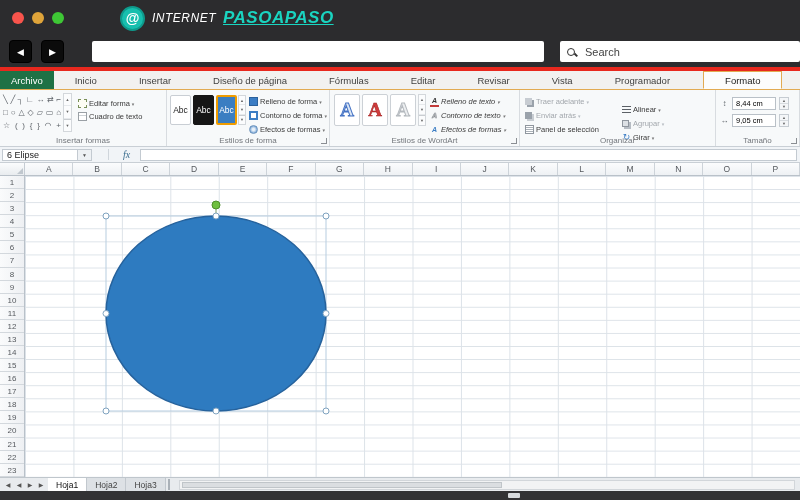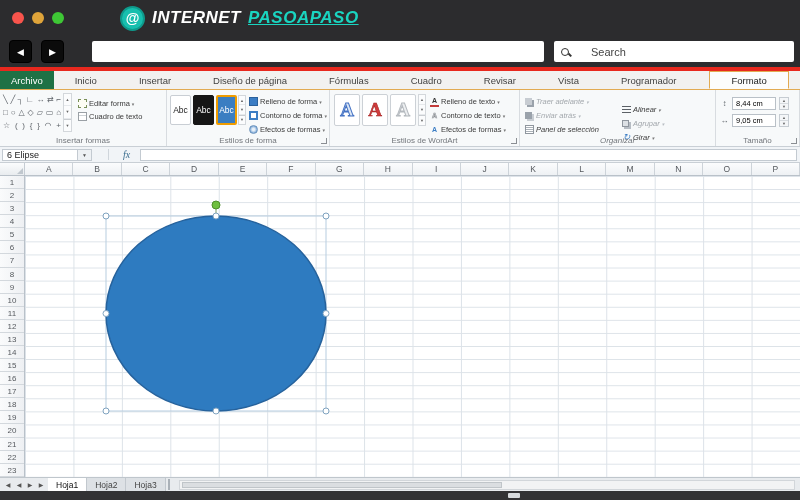--- a/index.html
+++ b/index.html
@@ -7,61 +7,61 @@
   body{font-family:"Liberation Sans",sans-serif;background:#fff;}
   .stage{position:relative;width:800px;height:500px;overflow:hidden;background:#fff;}
 
   
   .topbar{position:absolute;left:0;top:0;width:800px;height:36px;background:#2c2c2e;display:flex;align-items:center;}
   .dots{display:flex;gap:8px;margin-left:12px;}
   .dot{width:12px;height:12px;border-radius:50%;display:inline-block;cursor:pointer;}
   .dot.red{background:#f8544c;}.dot.yellow{background:#dfa43a;}.dot.green{background:#3ec735;}
   .brand{display:flex;align-items:center;margin-left:56px;gap:7px;}
   .logo-circle{width:25px;height:25px;border-radius:50%;background:#17bfae;border:2px solid #0e9a8c;color:#fff;font-weight:bold;font-size:14px;display:flex;align-items:center;justify-content:center;}
-  .brand1{color:#fff;font-size:17px;font-weight:bold;font-style:italic;letter-spacing:.5px;}
+  .brand1{color:#fff;font-size:12px;font-weight:normal;font-style:italic;letter-spacing:.5px;}
   .brand2{color:#1ad4c0;font-size:17px;font-weight:bold;font-style:italic;letter-spacing:.5px;text-decoration:underline;}
 
   .navbar{position:absolute;top:36px;left:0;width:800px;height:31px;background:#2c2c2e;display:flex;align-items:center;}
   .navbtn{width:23px;height:23px;margin-left:9px;background:#0b0b0b;border:1px solid #000;border-radius:4px;color:#fff;font-size:9px;display:flex;align-items:center;justify-content:center;cursor:pointer;}
   .addressbar{margin-left:28px;width:452px;height:21px;border:none;border-radius:2px;background:#fff;font-size:11px;padding:0 6px;outline:none;}
-  .searchbox{margin-left:10px;width:240px;height:21px;background:#fff;border-radius:2px;display:flex;align-items:center;padding:0 7px;gap:22px;}
+  .searchbox{margin-left:16px;width:240px;height:21px;background:#fff;border-radius:2px;display:flex;align-items:center;padding:0 7px;gap:10px;}
   .mag{width:8px;height:8px;border:1.5px solid #333;border-radius:50%;position:relative;flex:0 0 auto;}
   .mag::after{content:"";position:absolute;width:4px;height:1.5px;background:#333;transform:rotate(45deg);right:-3.5px;bottom:-1px;}
   .searchinput{border:none;outline:none;flex:1;font-size:11px;color:#333;background:transparent;}
   .searchinput::placeholder{color:#444;opacity:1;}
 
   .redline{position:absolute;top:67px;left:0;width:800px;height:4px;background:#e8281e;}
 
   
   .tabstrip{position:absolute;top:71px;left:0;width:800px;height:19px;background:#f2f1f0;border-bottom:1px solid #e2aa52;display:flex;align-items:stretch;}
   .rtab{font-size:9.5px;color:#3f3f3f;padding:0 21px;display:flex;align-items:center;cursor:pointer;white-space:nowrap;}
   .rtab.file{background:#1e7145;color:#fff;padding:0 11px;}
   .rtab.active{margin-left:12px;background:#fcfcfc;border:1px solid #e2aa52;border-bottom:1px solid #fcfcfc;color:#222;}
 
   
   .ribbon{position:absolute;top:90px;left:0;width:800px;height:57px;background:#f7f9fa;border-bottom:1px solid #c9cfd5;overflow:hidden;}
   .rgroup{position:absolute;top:0;height:56px;border-right:1px solid #d8dce0;overflow:hidden;}
   .glabel{position:absolute;bottom:1px;left:0;right:0;text-align:center;font-size:8px;color:#73777c;}
   .launcher{position:absolute;right:2px;bottom:2px;width:6px;height:6px;border-right:1px solid #8a8e93;border-bottom:1px solid #8a8e93;cursor:pointer;}
-  #g1{left:0;width:167px;}#g2{left:167px;width:163px;}#g3{left:330px;width:190px;}#g4{left:520px;width:196px;font-style:italic;}#g5{left:716px;width:84px;}
+  #g1{left:0;width:167px;}#g2{left:167px;width:163px;}#g3{left:330px;width:190px;}#g4{left:520px;width:196px;}#g5{left:716px;width:84px;}
 
   .gal{position:absolute;left:3px;top:3px;width:58px;}
   .gal-row{display:flex;height:13px;align-items:center;justify-content:space-between;}
   .gal-glyph{font-size:8px;color:#5f646a;cursor:pointer;}
   .mini-scroll{position:absolute;border:1px solid #d3d7db;background:#fbfcfd;display:flex;flex-direction:column;}
   .mini-scroll span{flex:1;display:flex;align-items:center;justify-content:center;font-size:4px;color:#666;border-bottom:1px solid #e6e9ec;cursor:pointer;}
   .mini-scroll span:last-child{border-bottom:none;border-top:1px solid #c9cdd1;}
   #g1-scroll{left:63px;top:3px;width:9px;height:39px;}
   #g2-scroll{left:71px;top:5px;width:8px;height:30px;}
   #g3-scroll{left:88px;top:4px;width:8px;height:32px;}
 
   .btncol{position:absolute;display:flex;flex-direction:column;}
   #g1-buttons{left:78px;top:7px;gap:0;}
   #g2-buttons{left:82px;top:5px;gap:1px;}
-  #g3-buttons{left:100px;top:5px;gap:1px;}
+  #g3-buttons{left:100px;top:5px;gap:1px;font-style:italic;}
   #g4-col1{left:5px;top:5px;gap:1px;}
   #g4-col2{left:102px;top:13px;gap:1px;justify-content:flex-end;}
   .rbtn{display:flex;align-items:center;gap:2px;height:13px;cursor:pointer;white-space:nowrap;}
   .rlbl{font-size:7.5px;color:#3a3a3a;}
   .rbtn.disabled .rlbl{color:#a2a7ac;}
   .rbtn.disabled .caret{color:#b7bcc1;}
   .caret{font-size:5px;color:#777;}
   .ic{width:9px;height:9px;flex:0 0 auto;display:flex;align-items:center;justify-content:center;font-size:7px;font-weight:bold;line-height:1;}
   .ic-edit-shape{border:1px dashed #7a8f5a;background:#fdfdf4;}
   .ic-text-box{border:1px solid #9aa0a5;background:linear-gradient(#fff 2px,#cdd2d6 2px,#cdd2d6 3px,#fff 3px);}
@@ -166,21 +166,21 @@
   </div>
 
   <div class="redline"></div>
 
   <nav class="tabstrip" id="tab-strip">
       <div class="rtab file">Archivo</div>
       <div class="rtab">Inicio</div>
       <div class="rtab">Insertar</div>
       <div class="rtab">Diseño de página</div>
       <div class="rtab">Fórmulas</div>
-      <div class="rtab">Cuadro</div>
+      <div class="rtab">Editar</div>
       <div class="rtab">Revisar</div>
       <div class="rtab">Vista</div>
       <div class="rtab">Programador</div>
       <div class="rtab active">Formato</div>
     </nav>
 
   <section class="ribbon">
 
     <div class="rgroup" id="g1">
       <div class="gal" id="shape-gallery">

